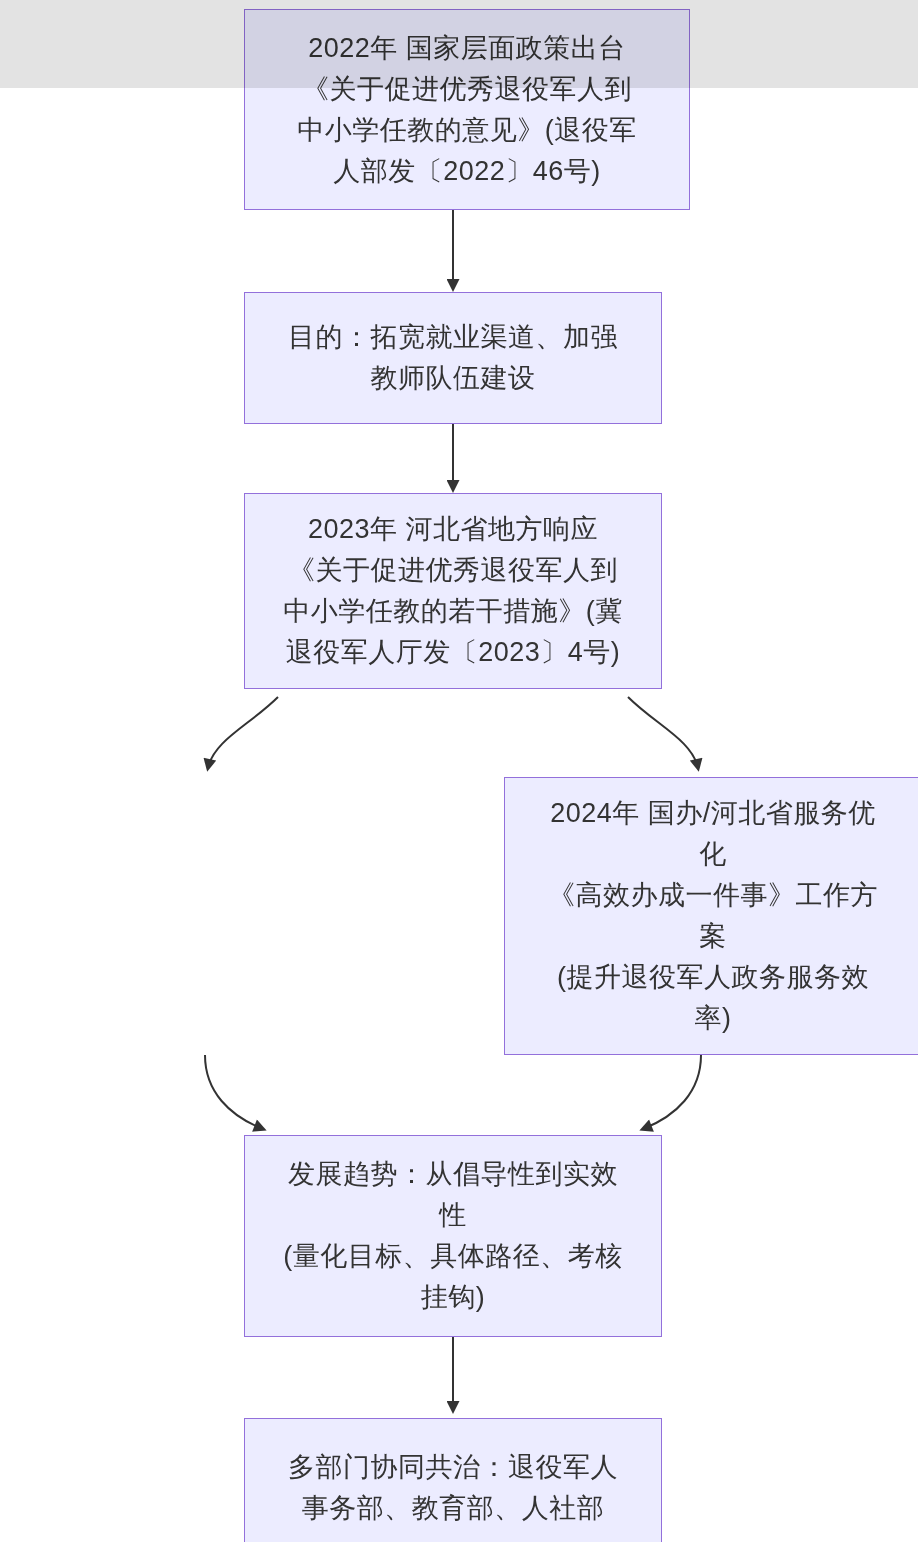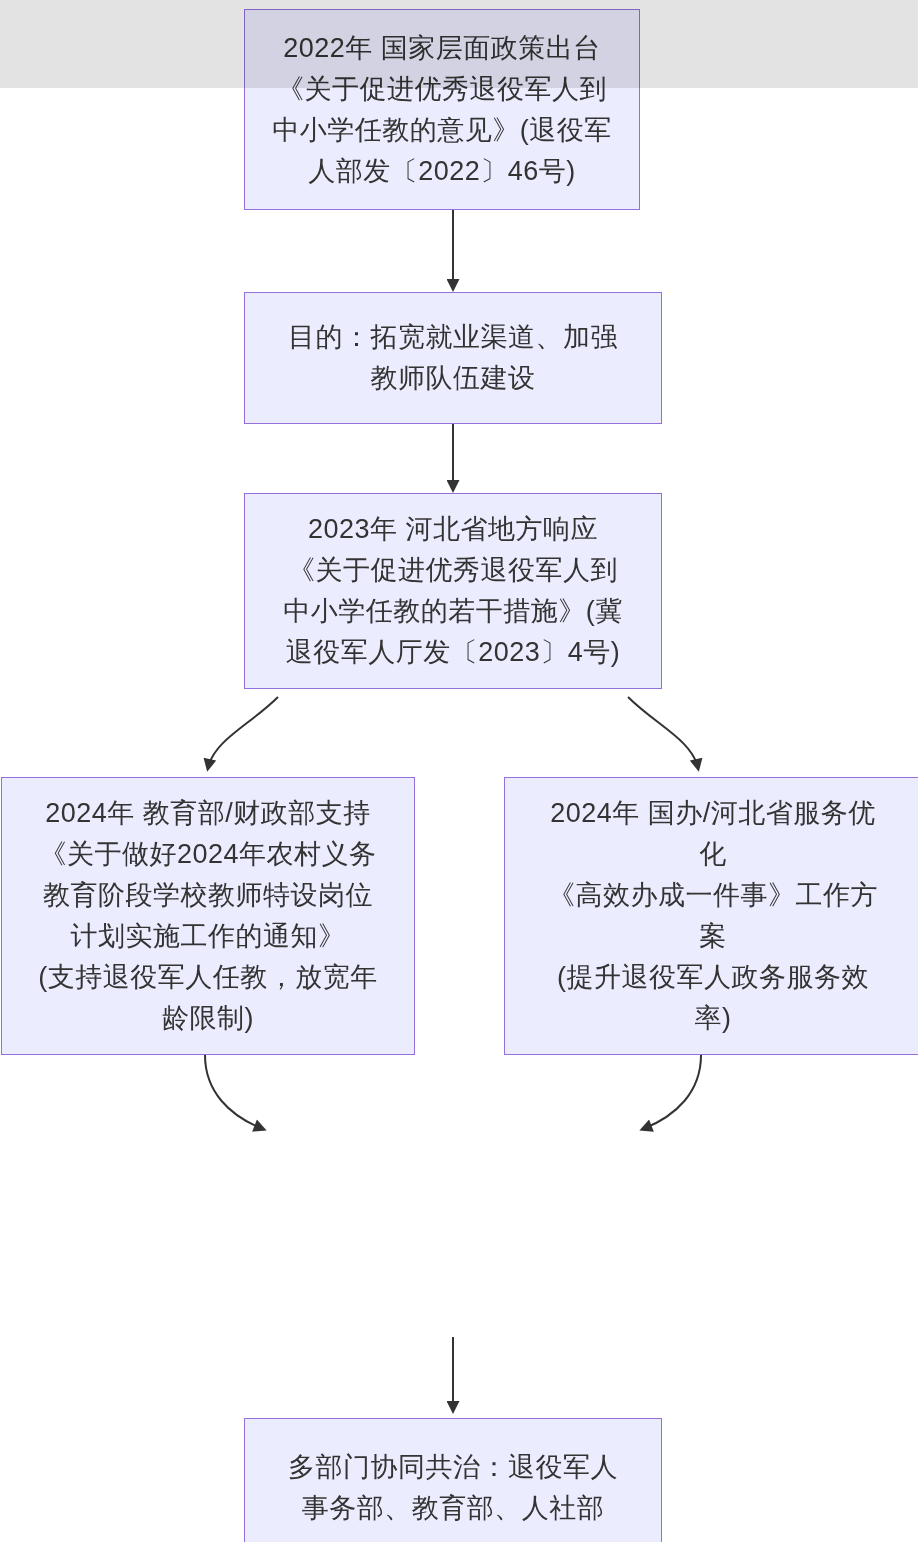--- a/index.html
+++ b/index.html
@@ -41,21 +41,21 @@
     color: var(--text-color, #333333);
     font-size: 27px;
     line-height: 41px;
     letter-spacing: 0.5px;
     text-align: center;
     white-space: pre-line;
     display: flex;
     align-items: center;
     justify-content: center;
   }
-  .n1 { left: 244px; top: 9px;    width: 396px; height: 201px; }
+  .n1 { left: 244px; top: 9px;    width: 446px; height: 201px; }
   .n2 { left: 244px; top: 292px;  width: 418px; height: 132px; }
   .n3 { left: 244px; top: 493px;  width: 418px; height: 196px; }
   .n4 { left: 1px;   top: 777px;  width: 414px; height: 278px; }
   .n5 { left: 504px; top: 777px;  width: 418px; height: 278px; }
   .n6 { left: 244px; top: 1135px; width: 418px; height: 202px; }
   .n7 { left: 244px; top: 1418px; width: 418px; height: 140px; }
   .gray-band {
     position: absolute;
     left: 0;
     top: 0;
@@ -89,29 +89,27 @@
   <div class="node n1">2022年 国家层面政策出台
 《关于促进优秀退役军人到
 中小学任教的意见》(退役军
 人部发〔2022〕46号)</div>
   <div class="node n2">目的：拓宽就业渠道、加强
 教师队伍建设</div>
   <div class="node n3">2023年 河北省地方响应
 《关于促进优秀退役军人到
 中小学任教的若干措施》(冀
 退役军人厅发〔2023〕4号)</div>
-  <div class="node n4">2024年 教育部/财政部支持
-《关于做好2024年农村义务
-教育阶段学校教师特设岗位
-计划实施工作的通知》
-(支持退役军人任教，放宽年
-龄限制)</div>
   <div class="node n5">2024年 国办/河北省服务优
 化
 《高效办成一件事》工作方
 案
 (提升退役军人政务服务效
 率)</div>
+  <div class="node n6">发展趋势：从倡导性到实效
+性
+(量化目标、具体路径、考核
+挂钩)</div>
   <div class="node n7">多部门协同共治：退役军人
 事务部、教育部、人社部</div>
 
   <div class="gray-band"></div>
 </div>
 
 </body></html>

